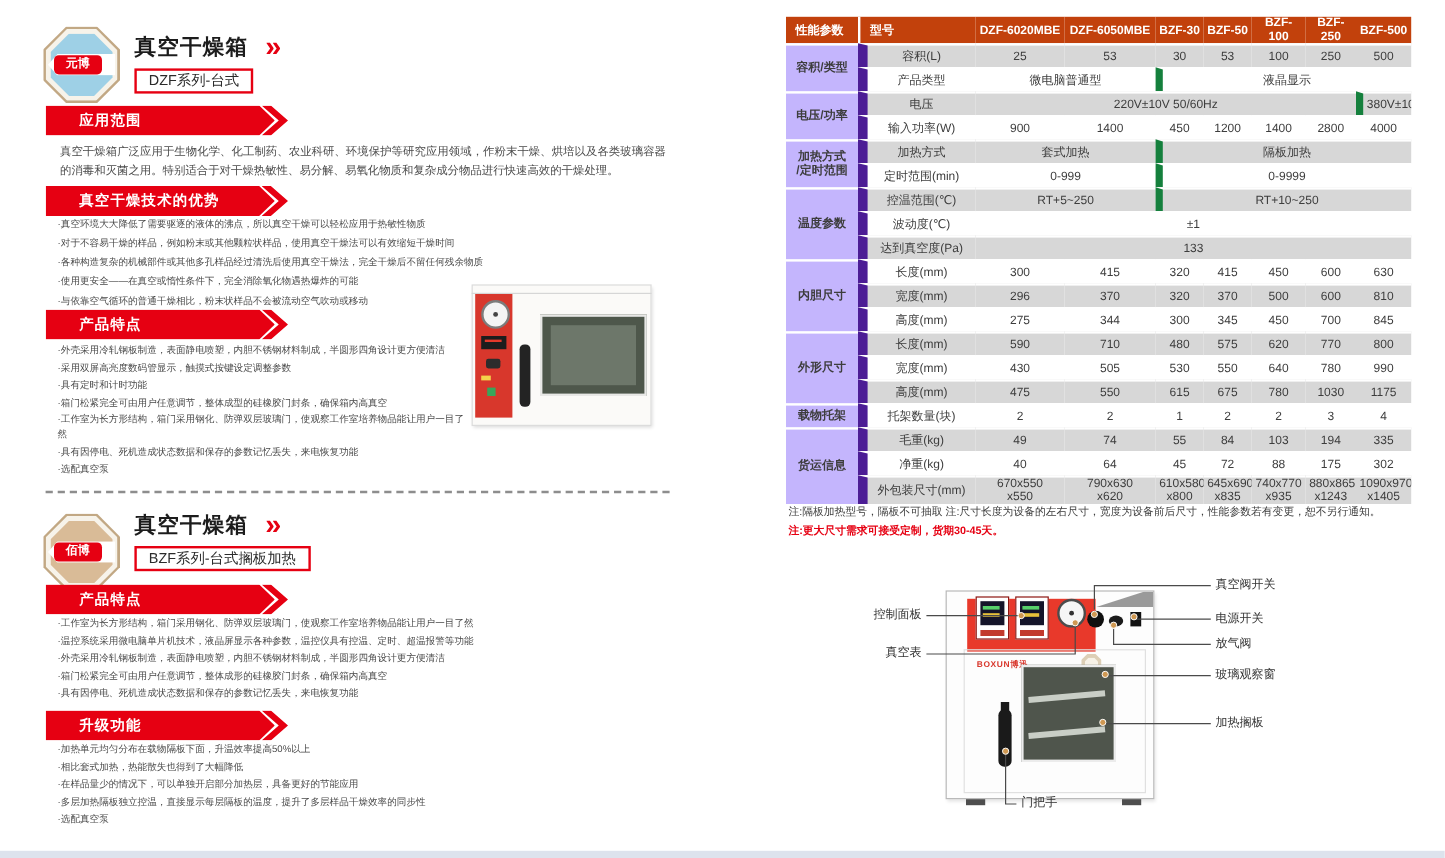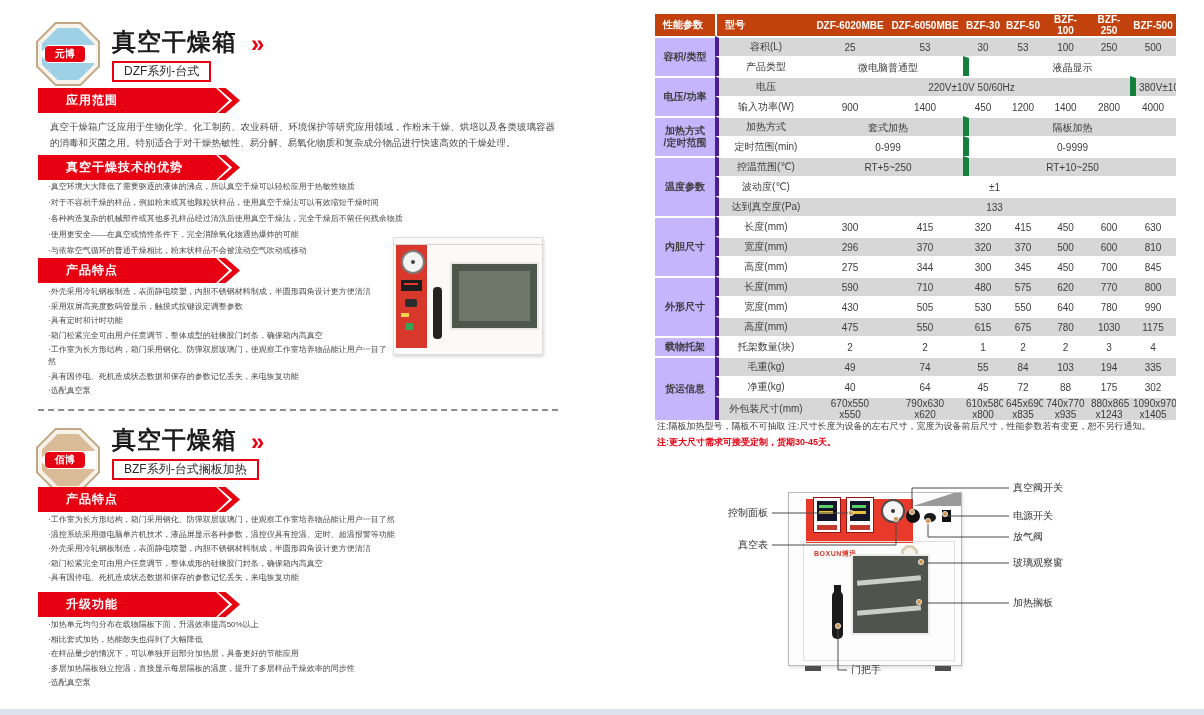--- a/index.html
+++ b/index.html
@@ -18,21 +18,21 @@
   .logo-fill{position:absolute;inset:6px;
     clip-path:polygon(30% 0,70% 0,100% 30%,100% 70%,70% 100%,30% 100%,0 70%,0 30%);}
   .logo-blue .logo-fill{background:#9ed0e6;}
   .logo-tan .logo-fill{background:#d9bb97;}
   .logo-band{position:absolute;left:4px;right:4px;top:36%;bottom:36%;background:#ffffff;
     clip-path:polygon(100% 0,100% 100%,14% 100%,0 50%,14% 0);}
   .logo-pill{position:absolute;left:14%;top:37%;width:62%;height:26%;background:#e60012;
     border-radius:4px;color:#fff;font-size:10px;font-weight:bold;line-height:16px;text-align:center;}
 
   .prod-head{position:absolute;left:112px;}
-  .prod-title{font-size:24px;font-weight:bold;color:#1c1c1c;letter-spacing:1px;display:inline-block;}
+  .prod-title{font-size:18px;font-weight:bold;color:#1c1c1c;letter-spacing:1px;display:inline-block;}
   .prod-arrow{font-size:24px;font-weight:bold;color:#e60012;margin-left:14px;vertical-align:-2px;display:inline-block;}
   .series-box{display:inline-block;margin-top:3px;border:2px solid #e60012;color:#2b2b2b;
     font-size:12px;padding:1px 10px;line-height:15px;}
 
   .banner{position:absolute;left:38px;width:202px;height:25px;}
   .banner-body{position:absolute;inset:0;background:#e60012;
     clip-path:polygon(0 0,178px 0,191px 50%,178px 100%,0 100%);}
   .banner-tip{position:absolute;right:0;top:0;width:22px;height:100%;background:#e60012;
     clip-path:polygon(0 0,35% 0,100% 50%,35% 100%,0 100%,65% 50%);}
   .banner-label{position:relative;z-index:1;display:block;padding-left:28px;line-height:25px;
@@ -67,21 +67,21 @@
   
   .spec-wrap{position:absolute;left:655px;top:14px;}
   table.spec{border-collapse:separate;border-spacing:0;table-layout:fixed;width:521px;
     font-size:10px;color:#3d3d3d;}
   table.spec th,table.spec td{padding:0 3px;height:18px;text-align:center;vertical-align:middle;
     border-top:2px solid #ffffff;overflow:hidden;}
   table.spec thead th{background:#c2410c;color:#ffffff;font-weight:bold;height:21px;border-top:none;}
   table.spec thead th.h-left{text-align:left;padding-left:8px;}
   table.spec thead th.sep{border-left:2px solid #ffffff;}
   td.group{background:#c4b5fd;font-weight:bold;white-space:pre-line;line-height:12px;word-break:break-all;}
-  td.attr{text-align:left;padding-left:7px;border-left:4px solid #4c1d95;margin-left:39px;}
+  td.attr{text-align:left;padding-left:7px;border-left:8px solid #4c1d95;margin-left:39px;}
   tr.grey td.attr,tr.grey td.val{background:#d7d7d7;}
   tr.white td.attr,tr.white td.val{background:#ffffff;}
   td.val{white-space:pre-line;line-height:11px;}
   td.sep{border-left:6px solid #15803d;}
 
   .note1{position:absolute;left:657px;top:420px;font-size:9px;color:#3d3d3d;width:540px;}
   .note2{position:absolute;left:657px;top:436px;font-size:9px;color:#e60012;font-weight:bold;}
 
   
   .diagram{position:absolute;left:655px;top:468px;width:549px;height:240px;}

